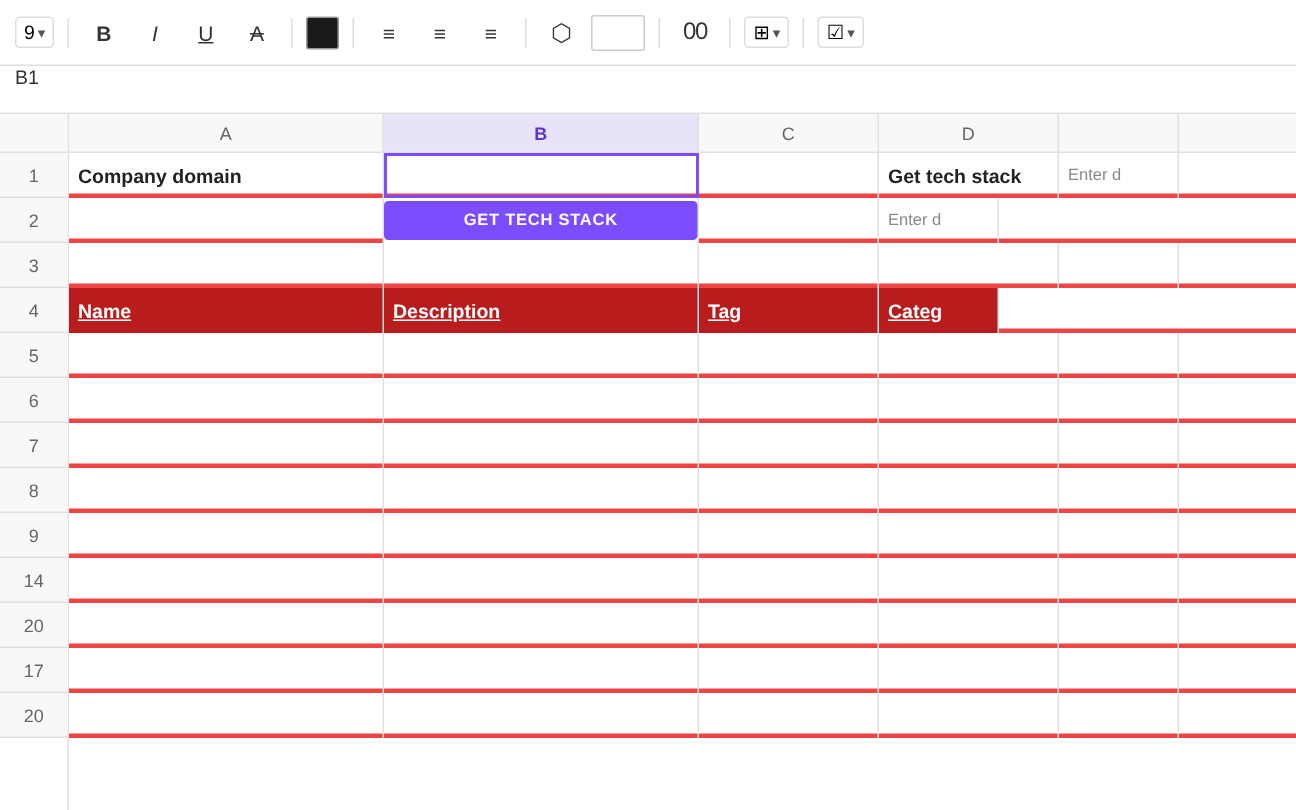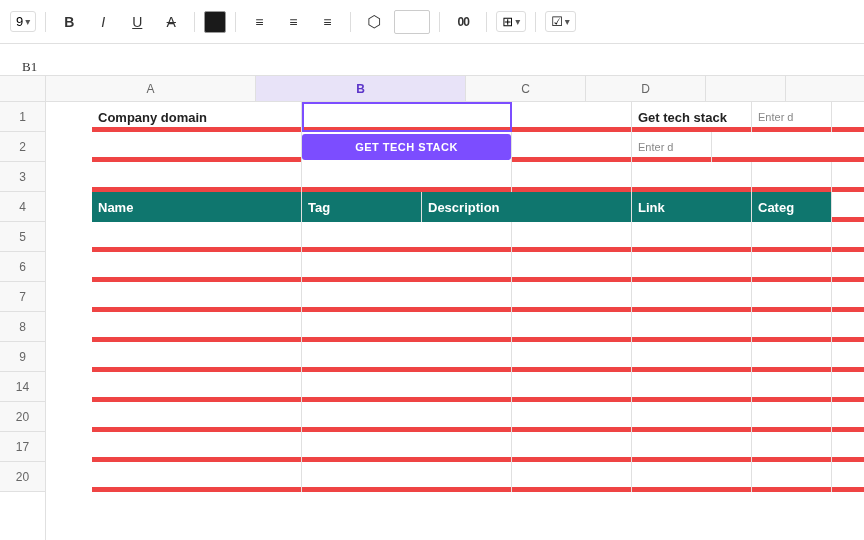--- a/index.html
+++ b/index.html
@@ -38,27 +38,26 @@
       background: #fff;
     }
     .tb-combo {
       display: flex; align-items: center; gap: 2px; padding: 2px 5px;
       border: 1px solid #ddd; border-radius: 3px; cursor: pointer; font-size: 13px;
     }
 
     
     #cell-ref-bar {
       display: flex;
-      align-items: flex-end;
+      align-items: flex-start;
       height: 32px;
       border-bottom: 1px solid #e0e0e0;
-      padding: 0 22px;
+      padding: 0 10px;
       font-size: 13px;
       color: #333;
-      font-family: Liberation Serif, serif;
     }
     .cell-ref {
       font-size: 13px; font-weight: 500; min-width: 40px;
     }
 
     
     #sheet-container {
       display: flex;
       height: calc(540px - 44px - 32px);
       overflow: hidden;
@@ -103,44 +102,44 @@
       flex-shrink: 0;
     }
     .col-header.active-col {
       background: #e8e3f8;
       color: #5c35c9;
       font-weight: 600;
     }
     .grid-row {
       display: flex;
       height: 30px;
-      border-bottom: 5px solid #ef4444;
-      margin-left: 46px;
+      border-bottom: 3px solid #ef4444;
     }
     .cell {
       border-right: 1px solid #e0e0e0;
       height: 30px;
       display: flex;
       align-items: center;
       padding: 0 6px;
       font-size: 13px;
       color: #222;
       flex-shrink: 0;
       overflow: hidden;
       white-space: nowrap;
     }
     .cell.active-cell {
       outline: 2px solid #7c4dff;
       outline-offset: -2px;
       z-index: 2;
     }
     .cell.dark-header {
-      background: #0f766e;
+      background: #b91c1c;
       color: #fff;
       font-weight: bold;
+      text-decoration: underline;
     }
     .cell.bold-text {
       font-weight: bold;
     }
 
     
     .cell-button-wrapper {
       border-right: 1px solid #e0e0e0;
       height: 30px;
       display: flex;
@@ -187,21 +186,21 @@
   <div class="toolbar-divider"></div>
   <div class="color-box"></div>
   <div class="toolbar-divider"></div>
   <button class="tb-btn">≡</button>
   <button class="tb-btn">≡</button>
   <button class="tb-btn">≡</button>
   <div class="toolbar-divider"></div>
   <button class="tb-btn" style="font-size:16px;">⬡</button>
   <div class="input-box-tb"></div>
   <div class="toolbar-divider"></div>
-  <button class="tb-btn" style="font-size:12px; letter-spacing:-1px;font-weight:bold;">00</button>
+  <button class="tb-btn" style="font-size:16px; letter-spacing:-1px;">00</button>
   <div class="toolbar-divider"></div>
   <div class="tb-combo">
     <span>⊞</span>
     <span class="chevron">▾</span>
   </div>
   <div class="toolbar-divider"></div>
   <div class="tb-combo">
     <span>☑</span>
     <span class="chevron">▾</span>
   </div>
@@ -260,23 +259,22 @@
     <div class="grid-row">
       <div class="cell w-a"></div>
       <div class="cell w-b"></div>
       <div class="cell w-c"></div>
       <div class="cell w-d"></div>
       <div class="cell w-e"></div>
     </div>
 
     <div class="grid-row">
       <div class="cell w-a dark-header">Name</div>
+      <div class="cell w-b dark-header">Description</div>
       <div class="cell w-c dark-header">Tag</div>
-      <div class="cell w-b dark-header">Description</div>
-      <div class="cell w-d dark-header">Link</div>
       <div class="cell w-e dark-header">Categ</div>
     </div>
 
     <div class="grid-row">
       <div class="cell w-a"></div>
       <div class="cell w-b"></div>
       <div class="cell w-c"></div>
       <div class="cell w-d"></div>
       <div class="cell w-e"></div>
     </div>

